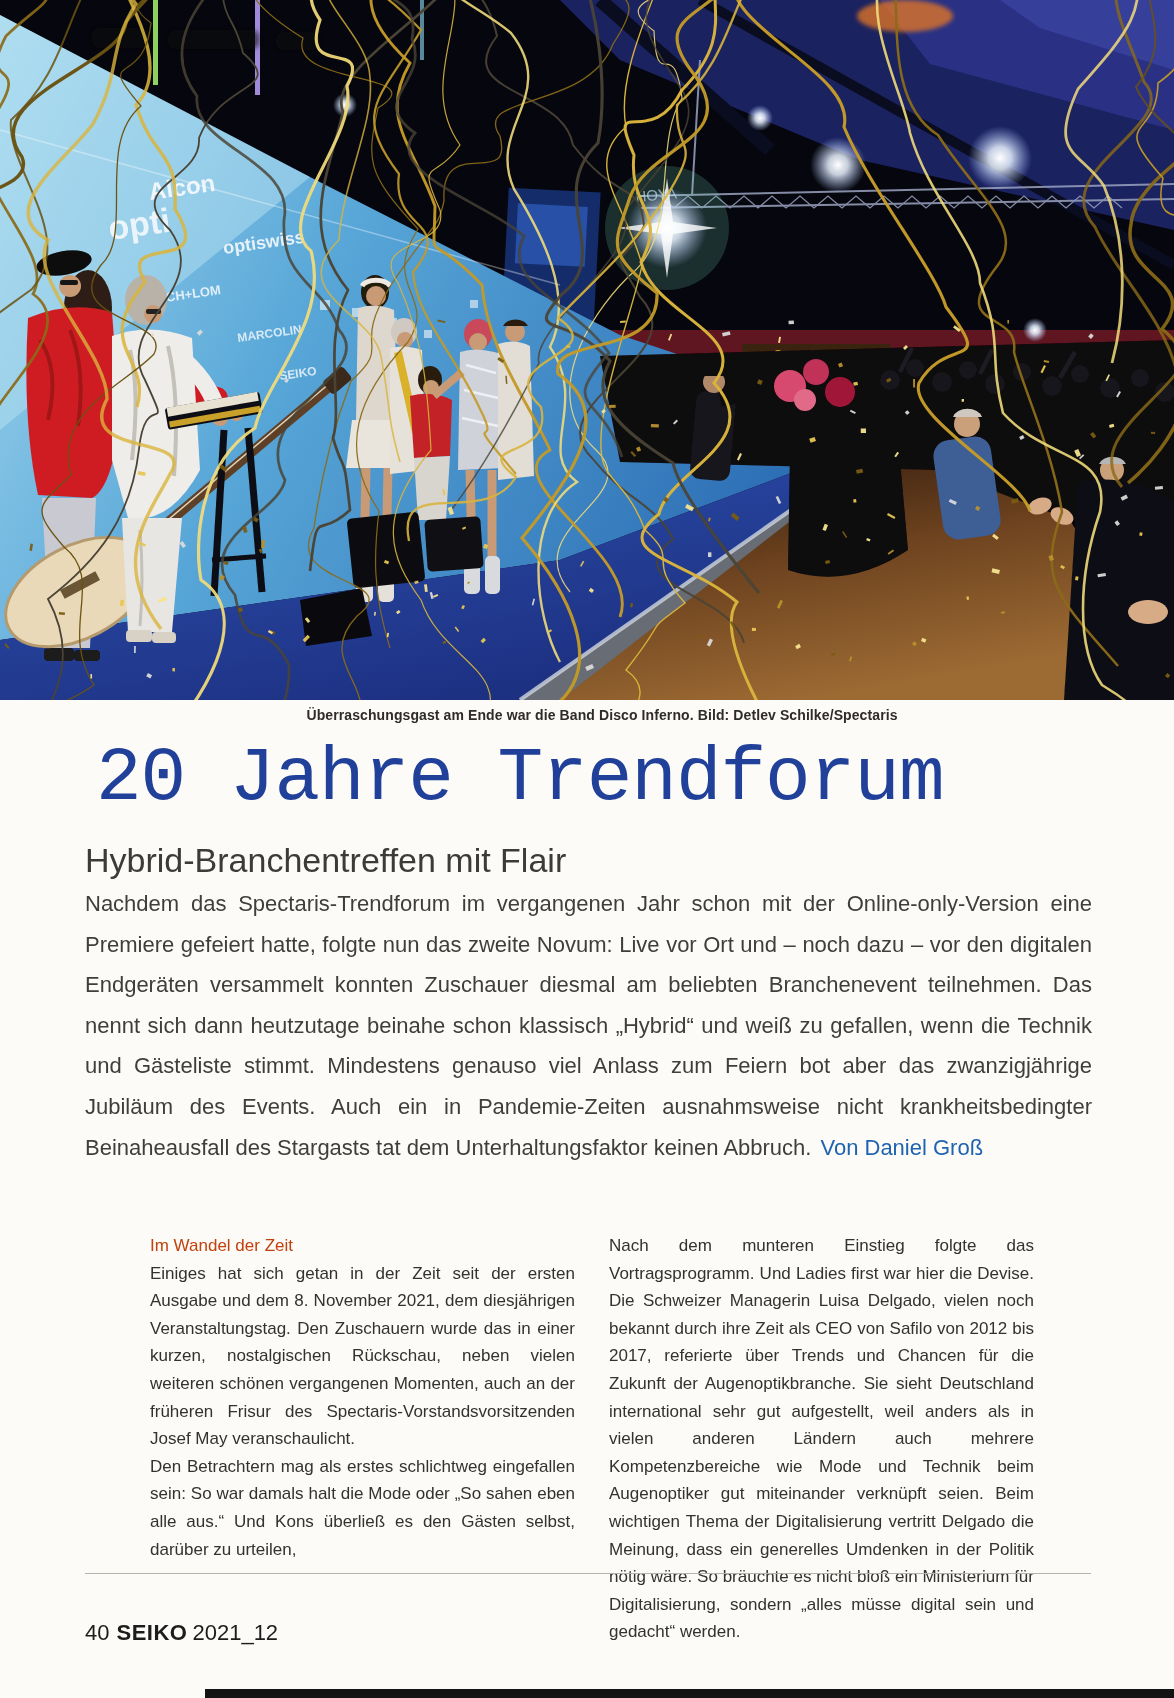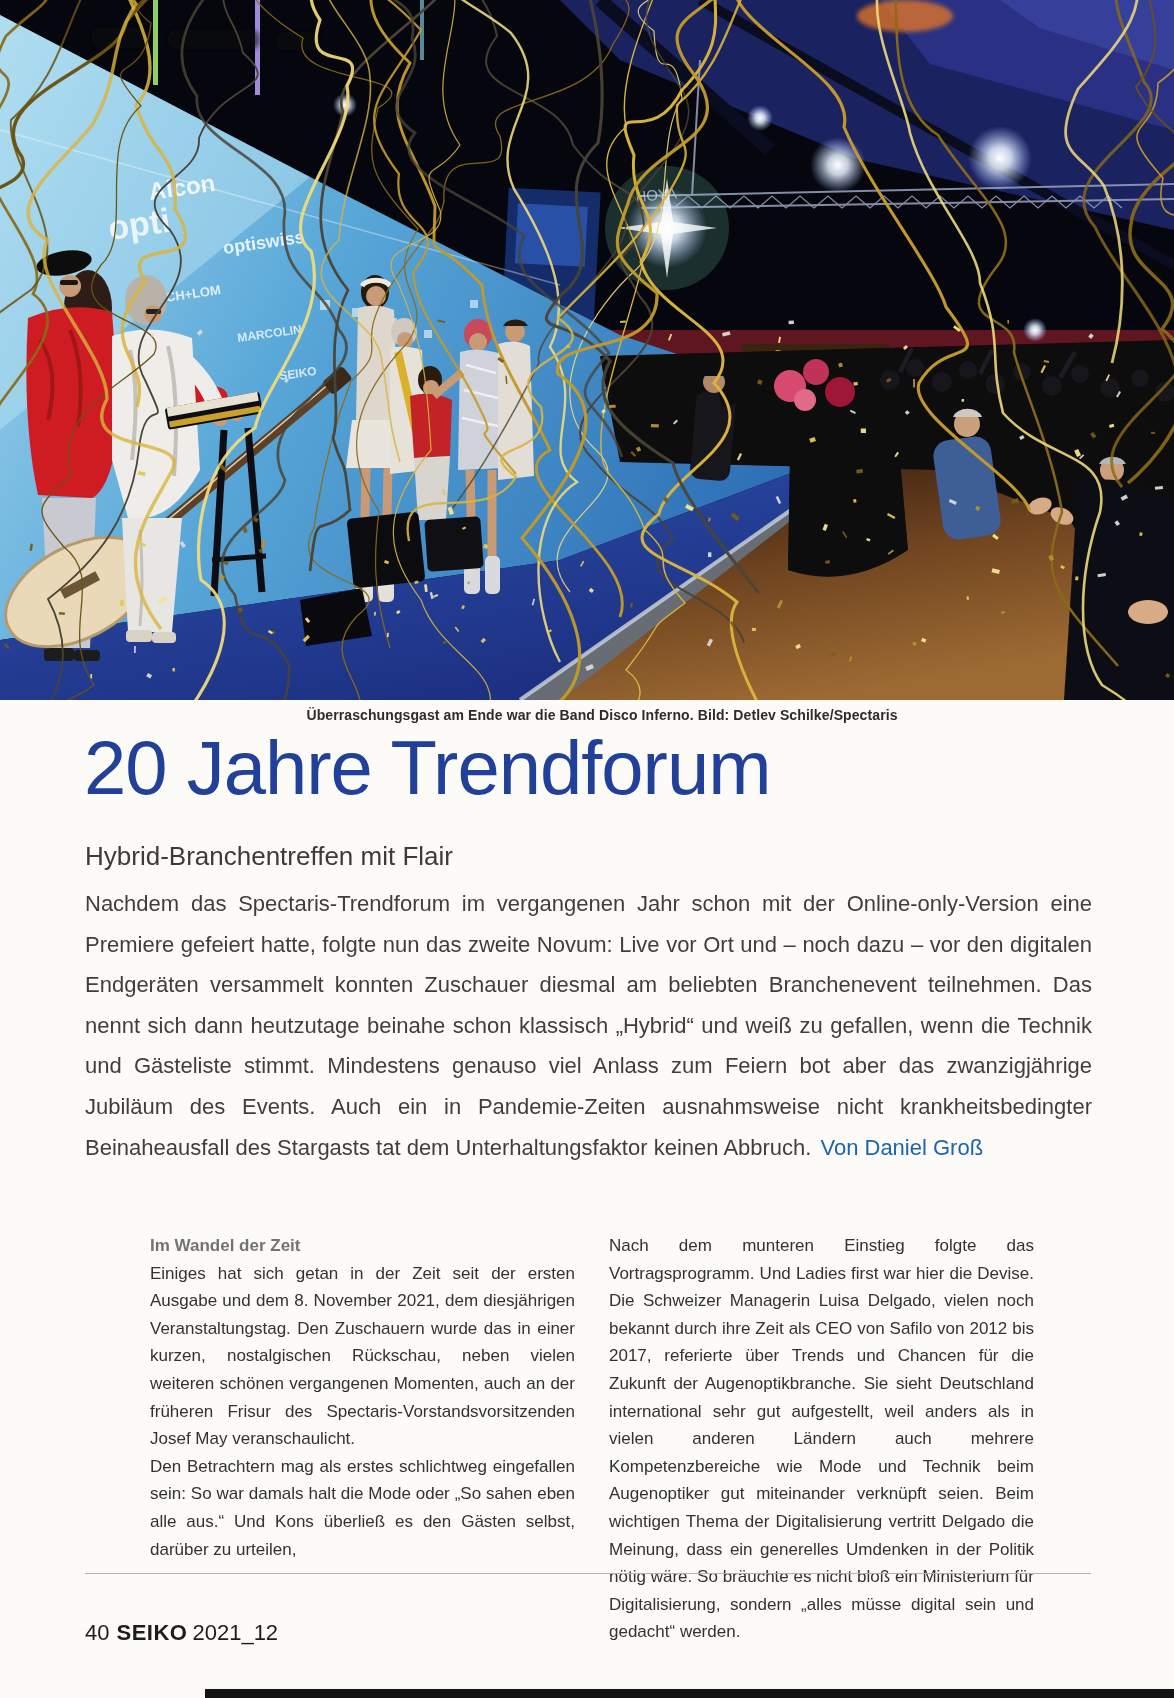--- a/index.html
+++ b/index.html
@@ -22,36 +22,36 @@
     font-size:14px;font-weight:700;color:#2e2b28;letter-spacing:.1px;
   }
   
   .title{
     position:absolute;left:82px;top:722px;
     font-size:76px;font-weight:400;letter-spacing:-1px;
     color:#21409a;line-height:1.15;
   }
   .subtitle{
     position:absolute;left:85px;top:841px;
-    font-size:26px;font-weight:400;color:#3c3b39;
+    font-size:34px;font-weight:400;color:#3c3b39;
   }
   .lead{
     position:absolute;left:85px;top:884px;width:1007px;
     font-size:22px;line-height:40.6px;color:#3f3e3c;
     text-align:justify;
   }
   .byline{color:#1e63b0;margin-left:9px;margin-top:20px;}
   
   .columns{
     position:absolute;left:150px;top:1232px;width:884px;
     display:flex;gap:34px;
   }
   .col{width:425px;font-size:17px;line-height:27.6px;color:#323230;text-align:justify;}
   .col p{margin:0;}
-  .section-heading{color:#737373;font-weight:700;}
+  .section-heading{color:#c2410c;font-weight:400;}
   
   .footer-rule{position:absolute;left:85px;top:1573px;width:1006px;height:1px;background:#b7b3ac;}
   .page-footer{position:absolute;left:85px;top:1620px;font-size:22px;color:#1c1c1c;}
   .page-footer .mag{font-weight:800;letter-spacing:.5px;margin:0 5px 0 7px;}
   .bottom-bar{position:absolute;left:205px;top:1689px;width:969px;height:9px;background:#131313;}
 </style>
 </head>
 <body>
 
 <div class="page">
@@ -493,21 +493,21 @@
           <rect x="856" y="499" width="3.4" height="2.9" fill="#e8c653" transform="rotate(81 856 499)" opacity="0.95"></rect>
           <rect x="632" y="451" width="6.1" height="2.3" fill="#7a5c12" transform="rotate(46 632 451)" opacity="0.95"></rect>
           <rect x="243" y="611" width="3.9" height="3.9" fill="#7a5c12" transform="rotate(161 243 611)" opacity="0.95"></rect>
           <rect x="389" y="633" width="4.2" height="1.7" fill="#f6e48e" transform="rotate(98 389 633)" opacity="0.95"></rect>
         </g>
     </svg>
   </div>
 
   <div class="caption">Überraschungsgast am Ende war die Band Disco Inferno. Bild: Detlev Schilke/Spectaris</div>
 
-  <h1 class="title" style="margin:2px;">20 Jahre Trendforum</h1>
+  <h1 class="title" style="margin:14px;font-family:Liberation Mono, monospace;">20 Jahre Trendforum</h1>
   <h2 class="subtitle" style="margin:0;font-weight:400;">Hybrid-Branchentreffen mit Flair</h2>
 
   <div class="lead">
     <span>Nachdem das Spectaris-Trendforum im vergangenen Jahr schon mit der Online-only-Version eine Premiere gefeiert hatte, folgte nun das zweite Novum: Live vor Ort und – noch dazu – vor den digitalen Endgeräten versammelt konnten Zuschauer diesmal am beliebten Branchenevent teilnehmen. Das nennt sich dann heutzutage beinahe schon klassisch „Hybrid“ und weiß zu gefallen, wenn die Technik und Gästeliste stimmt. Mindestens genauso viel Anlass zum Feiern bot aber das zwanzigjährige Jubiläum des Events. Auch ein in Pandemie-Zeiten ausnahmsweise nicht krankheitsbedingter Beinaheausfall des Stargasts tat dem Unterhaltungsfaktor keinen Abbruch.</span><span class="byline">Von Daniel Groß</span>
   </div>
 
   <div class="columns">
     <div class="col">
       <p class="section-heading">Im Wandel der Zeit</p>
       <p>Einiges hat sich getan in der Zeit seit der ersten Ausgabe und dem 8. November 2021, dem diesjährigen Veranstaltungstag. Den Zuschauern wurde das in einer kurzen, nostalgischen Rückschau, neben vielen weiteren schönen vergangenen Momenten, auch an der früheren Frisur des Spectaris-Vorstandsvorsitzenden Josef May veranschaulicht.</p>

